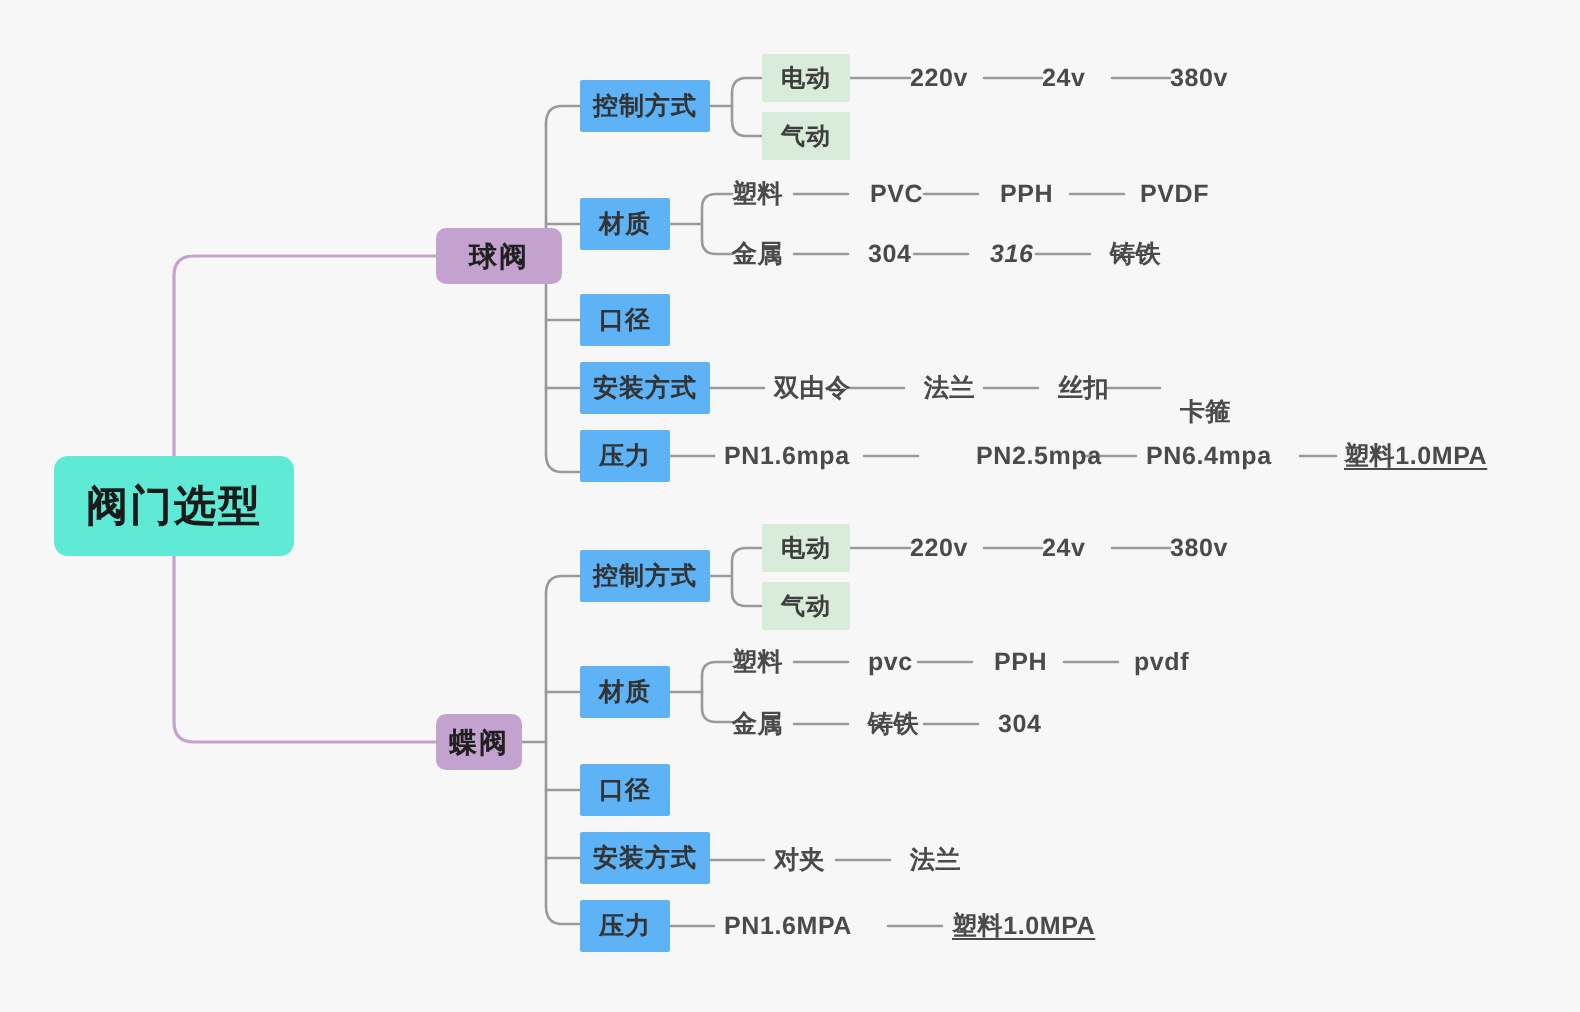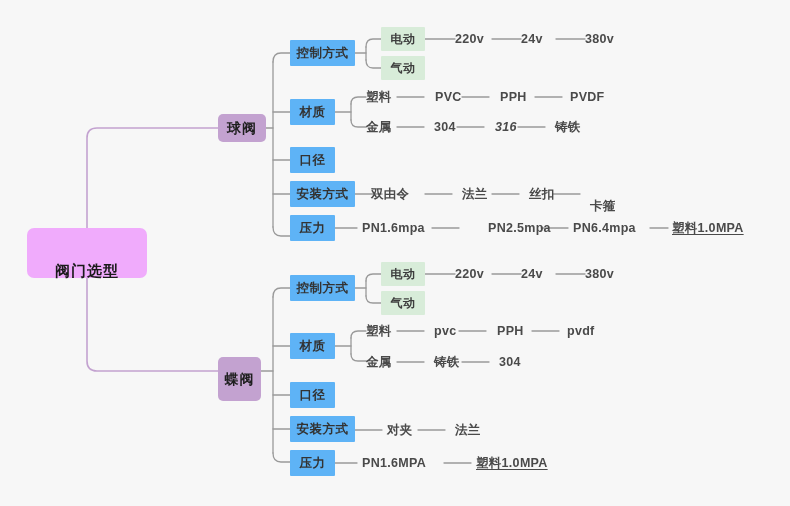--- a/index.html
+++ b/index.html
@@ -29,28 +29,27 @@
     position: absolute;
     box-sizing: border-box;
     display: flex;
     align-items: center;
     justify-content: center;
     white-space: nowrap;
     line-height: 1;
   }
   
   .root-node {
-    background: #f0abfc;
+    background: #5eead4;
     border-radius: 7px;
     color: #1a1a1a;
-    font-size: 15px;
+    font-size: 21px;
     font-weight: bold;
     letter-spacing: 1px;
     padding: 0 14px;
-    align-items: flex-end;
   }
   
   .branch-node {
     background: #c3a2d0;
     border-radius: 5px;
     color: #1f1f1f;
     font-size: 14px;
     font-weight: bold;
     letter-spacing: 1px;
     padding: 0 11px;
@@ -177,21 +176,21 @@
 
       <path d="M 335 463 L 357 463"></path>
       <path d="M 444 463 L 471 463"></path>
     </g>
   </svg>
 
   <div class="node root-node" style="left:27px; top:228px; width:120px; height:50px;">
     <span>阀门选型</span>
   </div>
 
-  <div class="node branch-node" style="left:218px; top:114px; width:48px; height:28px;">
+  <div class="node branch-node" style="left:218px; top:114px; width:63px; height:28px;">
     <span>球阀</span>
   </div>
 
   <div class="node sub-node" style="left:290px; top:40px; width:65px; height:26px;">
     <span>控制方式</span>
   </div>
   <div class="node green-node" style="left:381px; top:27px; width:44px; height:24px;">
     <span>电动</span>
   </div>
   <div class="node green-node" style="left:381px; top:56px; width:44px; height:24px;">
@@ -213,34 +212,34 @@
   <div class="leaf-label" style="left:495px; top:121px;font-style:italic;">316</div>
   <div class="leaf-label" style="left:555px; top:121px;">铸铁</div>
 
   <div class="node sub-node" style="left:290px; top:147px; width:45px; height:26px;">
     <span>口径</span>
   </div>
 
   <div class="node sub-node" style="left:290px; top:181px; width:65px; height:26px;">
     <span>安装方式</span>
   </div>
-  <div class="leaf-label" style="left:371px; top:188px;">双由令</div>
+  <div class="leaf-label" style="left:387px; top:188px;">双由令</div>
   <div class="leaf-label" style="left:462px; top:188px;">法兰</div>
   <div class="leaf-label" style="left:529px; top:188px;font-family:Liberation Serif, serif;">丝扣</div>
   <div class="leaf-label" style="left:590px; top:200px;">卡箍</div>
 
   <div class="node sub-node" style="left:290px; top:215px; width:45px; height:26px;">
     <span>压力</span>
   </div>
   <div class="leaf-label" style="left:362px; top:222px;">PN1.6mpa</div>
   <div class="leaf-label" style="left:488px; top:222px;">PN2.5mpa</div>
   <div class="leaf-label" style="left:573px; top:222px;">PN6.4mpa</div>
   <div class="leaf-label underlined" style="left:672px; top:222px;">塑料1.0MPA</div>
 
-  <div class="node branch-node" style="left:218px; top:357px; width:43px; height:44px;">
+  <div class="node branch-node" style="left:218px; top:357px; width:43px; height:28px;">
     <span>蝶阀</span>
   </div>
 
   <div class="node sub-node" style="left:290px; top:275px; width:65px; height:26px;">
     <span>控制方式</span>
   </div>
   <div class="node green-node" style="left:381px; top:262px; width:44px; height:24px;">
     <span>电动</span>
   </div>
   <div class="node green-node" style="left:381px; top:291px; width:44px; height:24px;">

